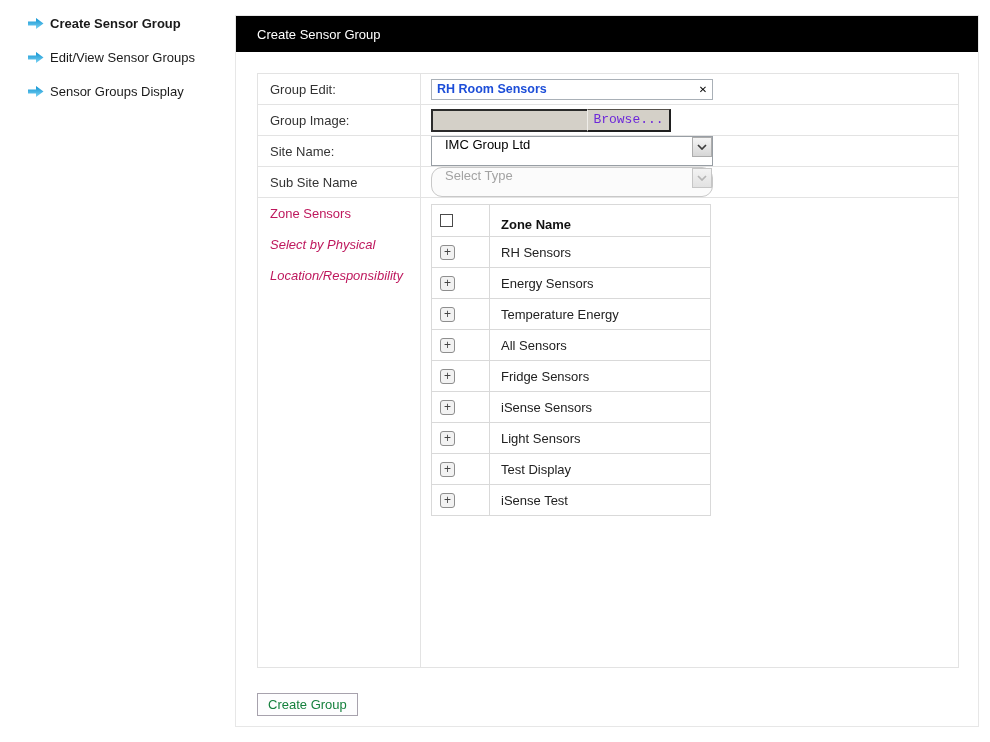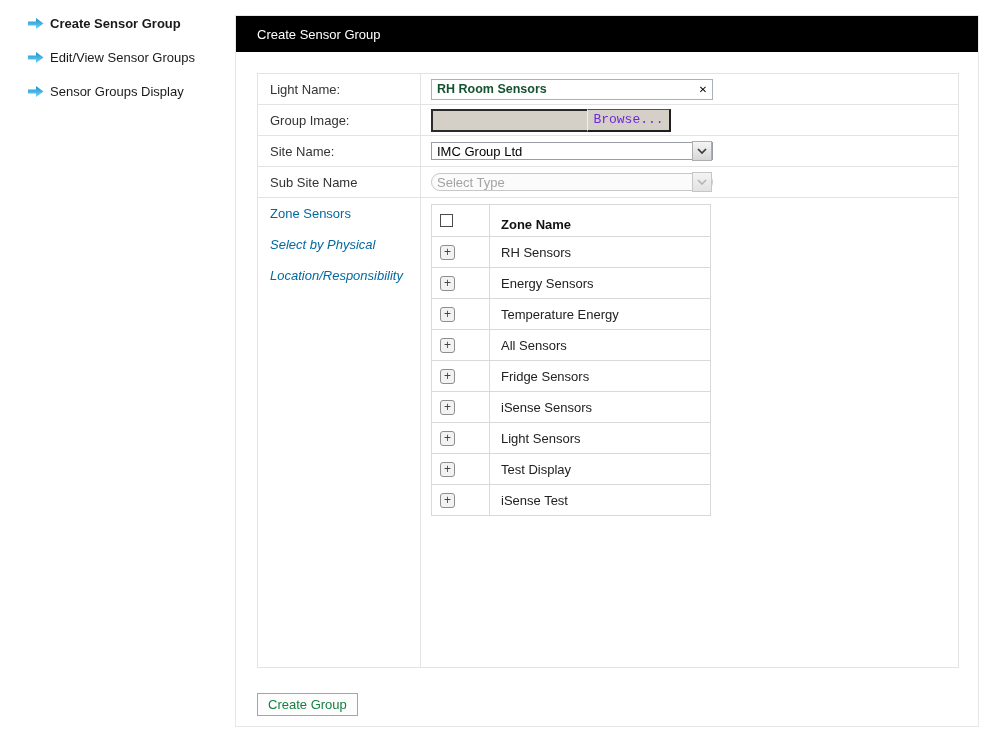--- a/index.html
+++ b/index.html
@@ -54,33 +54,33 @@
     padding: 8px 0 0 12px;
     font-size: 13px; color: #333333;
   }
   .field-cell {
     flex: 1; display: flex; align-items: center;
     padding-left: 10px;
   }
   .field-cell.zone-field { display: block; padding-top: 6px; }
 
   
-  .zone-label-line { height: 31px; font-size: 13px; color: #0369a1; }
+  .zone-label-line { height: 31px; font-size: 13px; color: #be185d; }
   .zone-label-line.hint { font-style: italic; }
 
   
   .text-input-wrap {
     width: 282px; height: 21px;
     border: 1px solid #a9b0b7; background: #fff;
     display: flex; align-items: center;
   }
   .text-input-wrap input {
     flex: 1; border: none; outline: none;
     font-family: "Liberation Sans", sans-serif;
-    font-size: 12.5px; font-weight: bold; color: #14532d;
+    font-size: 12.5px; font-weight: bold; color: #1d4ed8;
     padding: 0 0 0 5px; height: 17px; background: transparent;
   }
   .clear-icon {
     width: 18px; text-align: center; font-size: 10px;
     color: #000; cursor: pointer; user-select: none;
   }
 
   
   .file-control { position: relative; width: 240px; height: 23px; }
   .file-field {
@@ -100,23 +100,23 @@
     border-right: 2px solid #1f1f1f;
     border-bottom: 2px solid #1f1f1f;
     font-family: Liberation Mono, monospace;
     font-size: 13px; color: #6d28d9;
     text-align: center; line-height: 19px;
     cursor: pointer; padding: 0;
   }
 
   
   .select {
-    width: 282px; height: 18px;
+    width: 282px; height: 30px;
     border: 1px solid #989ea4; background: #fff;
-    display: flex; align-items: center; cursor: pointer;
+    display: flex; align-items: flex-start; cursor: pointer; padding-left: 8px;
   }
   .select-text {
     flex: 1; font-size: 13px; color: #000;
     padding-left: 5px; white-space: nowrap; overflow: hidden;
   }
   .select-arrow-box {
     width: 20px; height: 20px;
     background: linear-gradient(#f5f5f5, #d6d6d6);
     border: 1px solid #adadad;
     margin-right: 0px;
@@ -209,21 +209,21 @@
   </nav>
 
   <main class="panel">
     <header class="panel-header">
       <span>Create Sensor Group</span>
     </header>
 
     <div class="form-box">
 
       <div class="form-row">
-        <div class="label-cell">Light Name:</div>
+        <div class="label-cell">Group Edit:</div>
         <div class="field-cell">
           <div class="text-input-wrap">
             <input type="text" value="RH Room Sensors" style="">
             <span class="clear-icon">✕</span>
           </div>
         </div>
       </div>
 
       <div class="form-row">
         <div class="label-cell">Group Image:</div>

